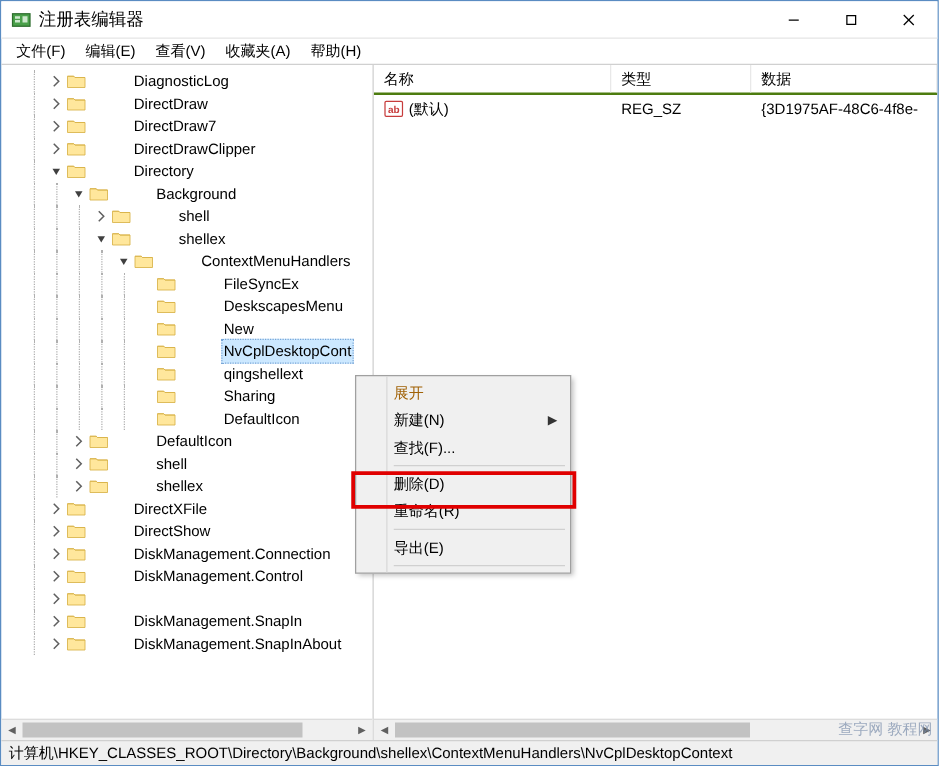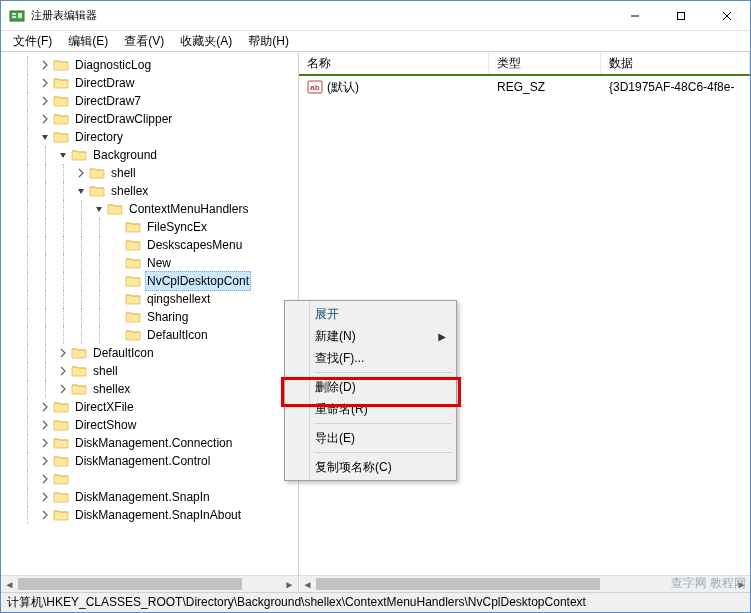--- a/index.html
+++ b/index.html
@@ -1,41 +1,41 @@
 <!DOCTYPE html>
 <html><head>
 <meta charset="utf-8">
 <style>
 * { margin: 0; padding: 0; box-sizing: border-box; -webkit-font-smoothing: antialiased; }
 body { font-family: "Microsoft YaHei", "Segoe UI", Tahoma, sans-serif; font-size: 12px; background: #fff; width: 751px; height: 613px; overflow: hidden; border: 1px solid #5a8cc2; position: relative; }
 
 
 .title-bar { height: 30px; display: flex; align-items: center; background: #fff; border-bottom: 1px solid #e5e5e5; }
 .title-bar .app-icon { width: 16px; height: 16px; margin: 0 6px 0 8px; }
-.title-bar .title { flex: 1; font-size: 11px; color: #000; }
+.title-bar .title { flex: 1; font-size: 14px; color: #000; }
 .win-controls { display: flex; height: 100%; }
 .win-btn { width: 46px; display: flex; align-items: center; justify-content: center; font-size: 11px; color: #333; }
 
 
 .menu-bar { height: 20px; display: flex; align-items: center; padding-left: 4px; font-size: 12px; color: #000; }
 .menu-bar span { padding: 2px 8px; }
 
 
 .content { display: flex; height: calc(100% - 30px - 20px - 20px); border-top: 1px solid #d0d0d0; }
 .tree-pane { width: 298px; overflow: hidden; border-right: 1px solid #d0d0d0; position: relative; }
 .tree-scroll { position: absolute; inset: 0; overflow: hidden; }
 .list-pane { flex: 1; overflow: hidden; position: relative; }
 
 
 .tree { padding: 4px 0; font-size: 12px; color: #000; white-space: nowrap; }
 .node { display: flex; align-items: center; height: 18px; line-height: 18px; }
 .twisty { width: 12px; text-align: center; color: #555; font-size: 10px; display: inline-flex; justify-content: center; align-items: center; }
 .folder { width: 16px; height: 14px; margin: 0 4px 0 2px; display: inline-block; }
 .folder svg { display: block; }
-.lbl { padding: 1px 2px; }
+.lbl { padding: 1px 2px; margin-left: 32px; }
 .lbl.sel { background: #cce8ff; border: 1px dotted #7aa7d8; padding: 0 1px; }
 
 
 .list-header { display: flex; height: 24px; align-items: center; font-size: 12px; border-bottom: 2px solid #4d7c0f; }
 .list-header .col { padding: 0 8px; border-right: 1px solid #e8e8e8; height: 100%; display: flex; align-items: center; }
 .list-body { padding: 2px 0; }
 .list-row { display: flex; height: 18px; align-items: center; font-size: 12px; }
 .list-row .cell { padding: 0 8px; overflow: hidden; text-overflow: ellipsis; white-space: nowrap; }
 .val-icon { width: 16px; height: 16px; display: inline-flex; align-items: center; justify-content: center; margin-right: 4px; }
 
@@ -44,21 +44,21 @@
 .hscroll .arrow { width: 17px; display: flex; align-items: center; justify-content: center; color: #606060; font-size: 10px; }
 .hscroll .track { flex: 1; position: relative; }
 .hscroll .thumb { position: absolute; top: 2px; bottom: 2px; background: #c2c2c2; border-radius: 0; }
 
 
 .status-bar { height: 20px; display: flex; align-items: center; padding: 0 6px; font-size: 12px; border-top: 1px solid #d0d0d0; background: #f0f0f0; }
 
 
 .context-menu { position: absolute; left: 283px; top: 299px; width: 173px; background: #f0f0f0; border: 1px solid #a0a0a0; box-shadow: 2px 2px 4px rgba(0,0,0,0.25); font-size: 12px; z-index: 50; padding: 2px; }
 .context-menu .mi { height: 22px; display: flex; align-items: center; padding: 0 28px 0 28px; position: relative; color: #000; }
-.context-menu .mi.disabled { color: #0c4a6e; }
+.context-menu .mi.disabled { color: #a16207; }
 .context-menu .mi .arrow-r { position: absolute; right: 8px; font-size: 10px; color: #333; }
 .context-menu .sep { height: 1px; background: #d0d0d0; margin: 3px 2px 3px 28px; }
 .context-menu .gutter { position: absolute; left: 24px; top: 0; bottom: 0; width: 1px; background: #d7d7d7; }
 
 
 .red-box { position: absolute; left: 280px; top: 376px; width: 180px; height: 30px; border: 3px solid #e00000; z-index: 60; pointer-events: none; }
 
 
 .watermark { position: absolute; right: 4px; bottom: 20px; font-size: 12px; color: rgba(120,140,170,0.7); z-index: 5; pointer-events: none; }
 </style>
@@ -597,20 +597,17 @@
       <span>删除(D)</span>
     </div>
   <div class="mi">
       <span>重命名(R)</span>
     </div>
   <div class="sep"></div>
   <div class="mi">
       <span>导出(E)</span>
     </div>
   <div class="sep"></div>
-  <div class="mi">
-      <span>复制项名称(C)</span>
-    </div>
 </div>
 
 <div class="red-box"></div>
 
 <div class="watermark">查字网 教程网</div>
 
 </body></html>

